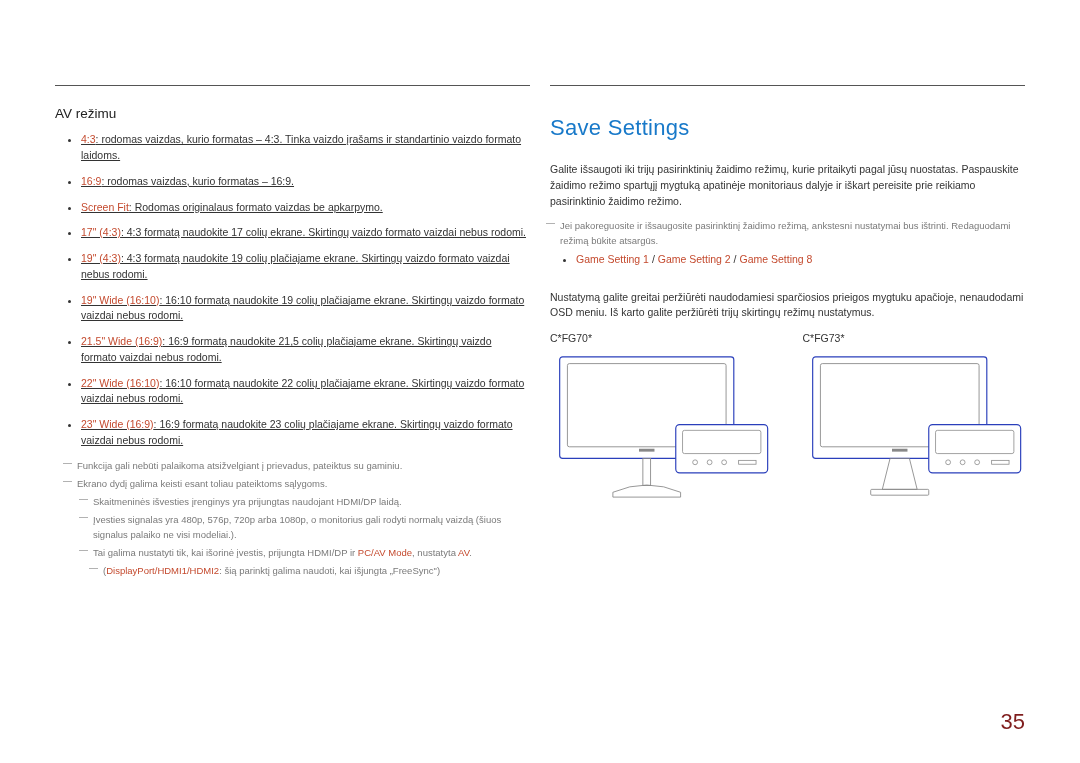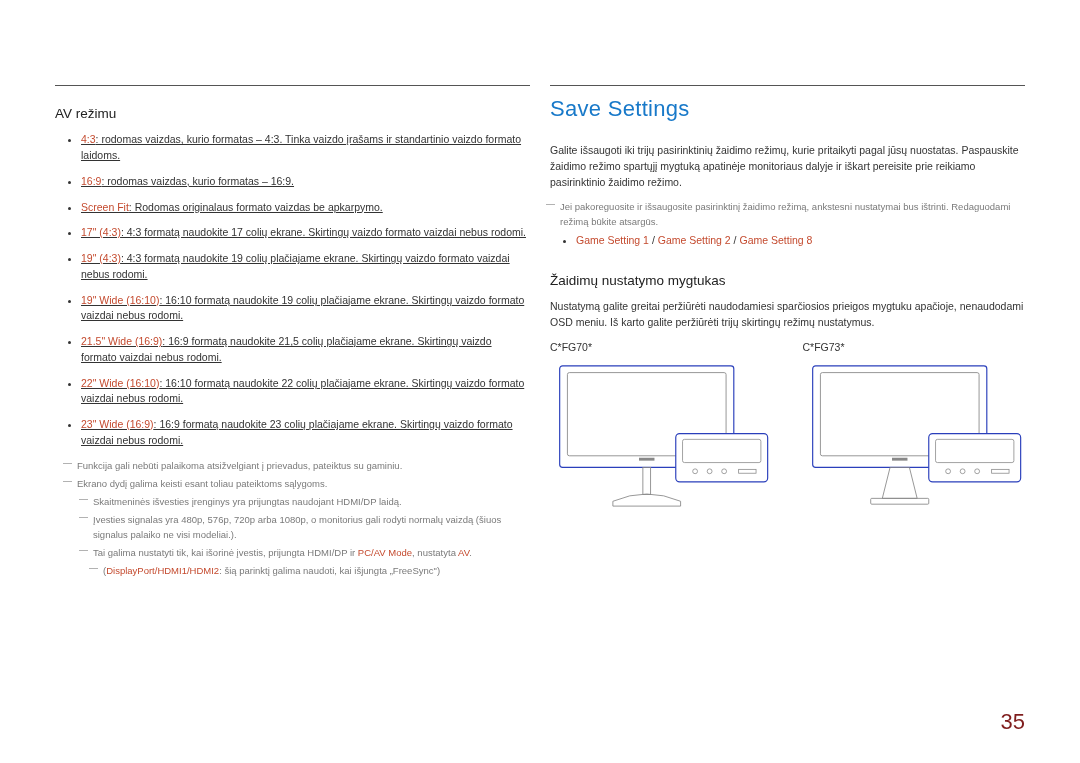--- a/index.html
+++ b/index.html
@@ -15,21 +15,21 @@
     line-height: 1.5;
   }
   .page-container {
     display: flex;
     gap: 20px;
   }
   .col {
     flex: 1;
   }
   .col-left { border-top: 1px solid #555; padding-top: 18px; }
-  .col-right { border-top: 1px solid #555; padding-top: 6px; }
+  .col-right { border-top: 1px solid #555; padding-top: 25px; }
   .heading-black {
     font-size: 13.5px;
     color: #222;
     font-weight: normal;
     margin-bottom: 8px;
   }
   .heading-blue {
     font-size: 22px;
     color: #1879C9;
     font-weight: 500;
@@ -123,21 +123,20 @@
 
   <div class="col col-right">
     <div class="heading-blue">Save Settings</div>
     <div class="para">Galite išsaugoti iki trijų pasirinktinių žaidimo režimų, kurie pritaikyti pagal jūsų nuostatas. Paspauskite žaidimo režimo spartųjį mygtuką apatinėje monitoriaus dalyje ir iškart pereisite prie reikiamo pasirinktinio žaidimo režimo.</div>
     <div class="note" style="margin-left:0">Jei pakoreguosite ir išsaugosite pasirinktinį žaidimo režimą, ankstesni nustatymai bus ištrinti. Redaguodami režimą būkite atsargūs.</div>
     <ul class="game-bullet">
       <li>
         <span class="red">Game Setting 1</span><span> / </span><span class="red">Game Setting 2</span><span> / </span><span class="red">Game Setting 8</span>
       </li>
     </ul>
-    <div class="heading-black">Žaidimų nustatymo mygtukas</div>
     <div class="para">Nustatymą galite greitai peržiūrėti naudodamiesi sparčiosios prieigos mygtuku apačioje, nenaudodami OSD meniu. Iš karto galite peržiūrėti trijų skirtingų režimų nustatymus.</div>
 
     <div class="monitors">
       <div class="mon-block">
         <div class="mon-label">C*FG70*</div>
         <svg class="monitor" viewBox="0 0 230 160">
           <rect x="10" y="5" width="180" height="105" rx="3" fill="none" stroke="#2a3fbb" stroke-width="1.2"></rect>
           <rect x="18" y="12" width="164" height="86" rx="2" fill="none" stroke="#888" stroke-width="0.9"></rect>
           <rect x="92" y="100" width="16" height="3" fill="#888"></rect>
           <rect x="96" y="110" width="8" height="28" fill="none" stroke="#888" stroke-width="0.9"></rect>

